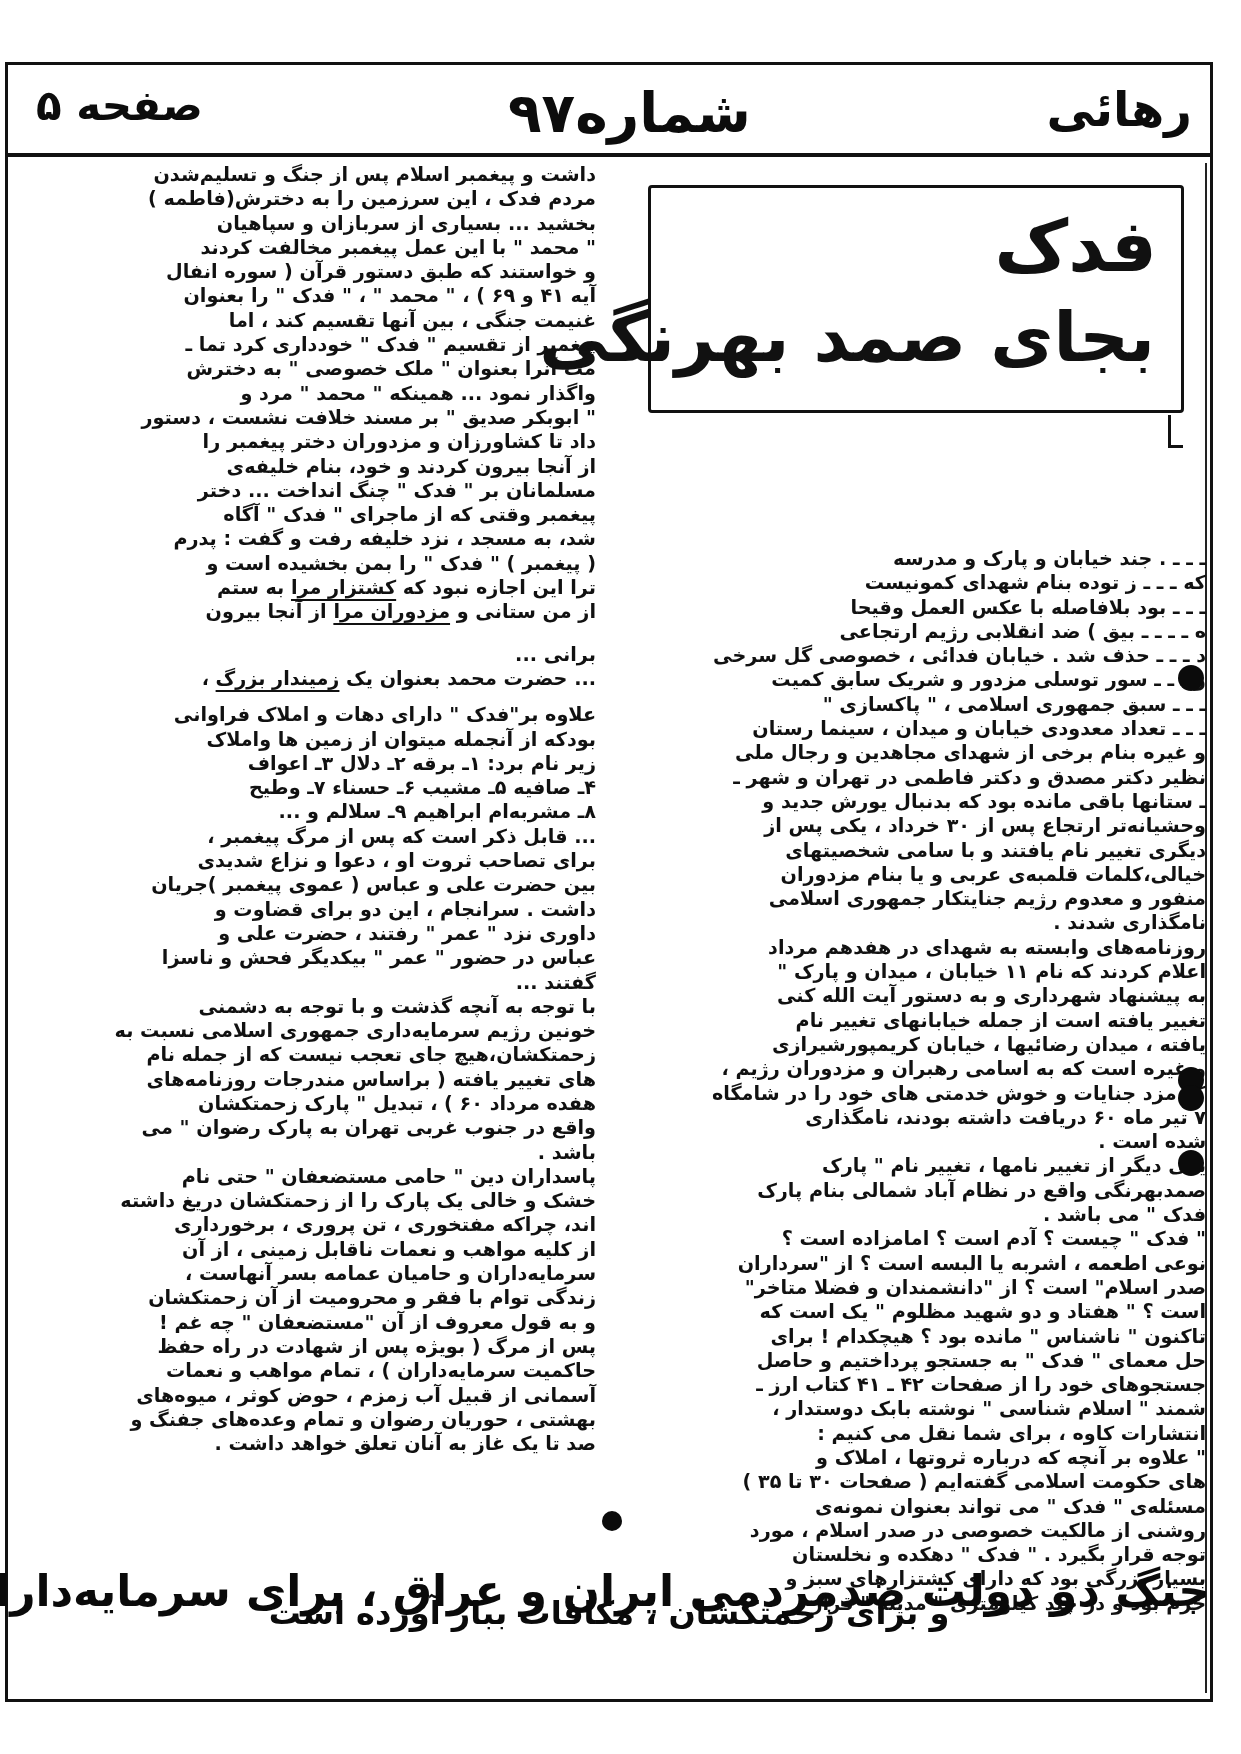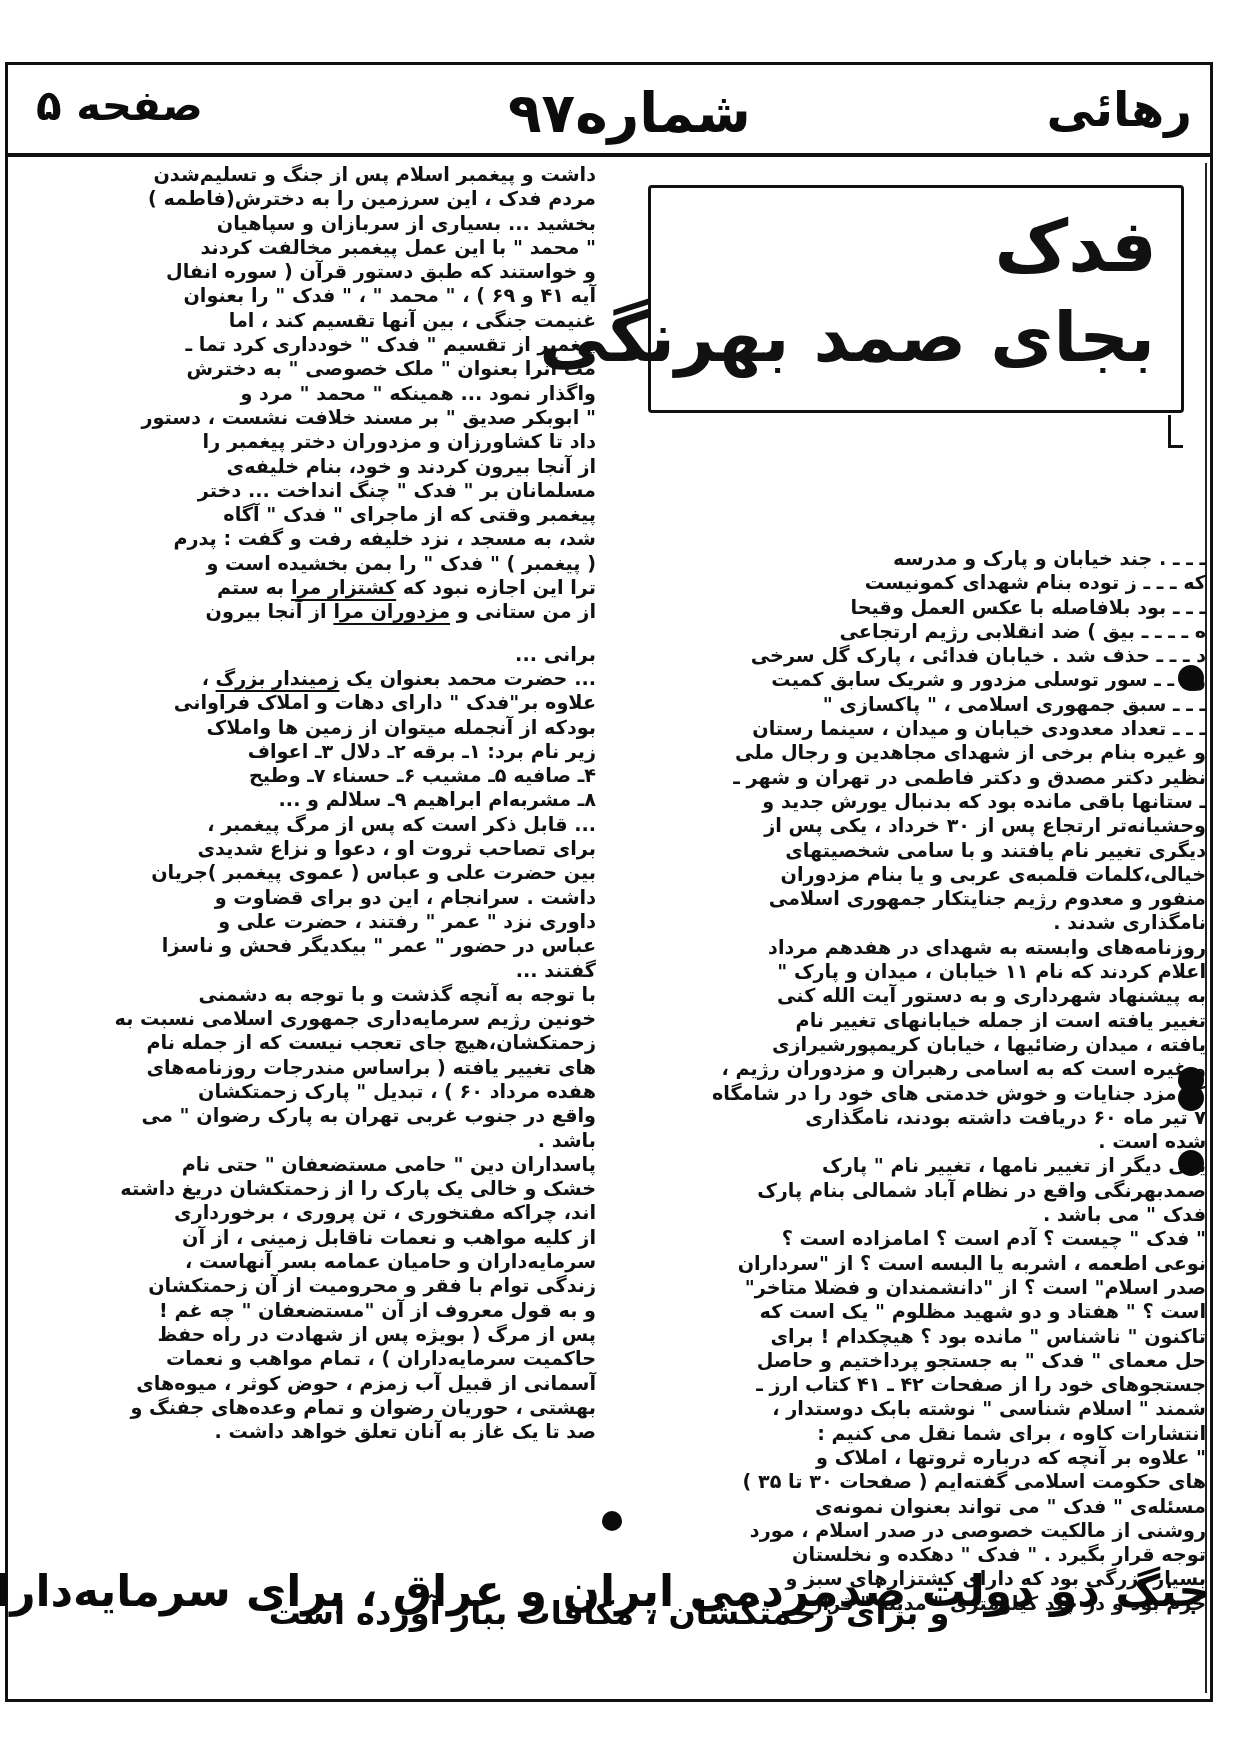--- a/index.html
+++ b/index.html
@@ -81,21 +81,21 @@
     <div class="title-line1">فدک</div>
     <div class="title-line2">بجای صمد بهرنگی</div>
   </div>
   <div class="title-side"></div>
 
   <div class="col col-right" id="rightCol">
       <p>ـ ـ ـ . جند خیابان و پارک و مدرسه</p>
       <p>که ـ ـ ـ ز توده بنام شهدای کمونیست</p>
       <p>ـ ـ ـ بود بلافاصله با عکس العمل وقیحا</p>
       <p>ه ـ ـ ـ ـ بیق ) ضد انقلابی رژیم ارتجاعی</p>
-      <p>د ـ ـ ـ حذف شد . خیابان فدائی ، پارک گل سرخی</p>
+      <p>د ـ ـ ـ حذف شد . خیابان فدائی ، خصوصی گل سرخی</p>
       <p>و ـ ـ ـ سور توسلی مزدور و شریک سابق کمیت</p>
       <p>ـ ـ ـ سبق جمهوری اسلامی ، " پاکسازی "</p>
       <p>ـ ـ ـ تعداد معدودی خیابان و میدان ، سینما رستان</p>
       <p>و غیره بنام برخی از شهدای مجاهدین و رجال ملی</p>
       <p>نظیر دکتر مصدق و دکتر فاطمی در تهران و شهر ـ</p>
       <p>ـ ستانها باقی مانده بود که بدنبال یورش جدید و</p>
       <p>وحشیانه‌تر ارتجاع پس از ۳۰ خرداد ، یکی پس از</p>
       <p>دیگری تغییر نام یافتند و با سامی شخصیتهای</p>
       <p>خیالی،کلمات قلمبه‌ی عربی و یا بنام مزدوران</p>
       <p>منفور و معدوم رژیم جنایتکار جمهوری اسلامی</p>
@@ -144,21 +144,21 @@
       <p>" ابوبکر صدیق " بر مسند خلافت نشست ، دستور</p>
       <p>داد تا کشاورزان و مزدوران دختر پیغمبر را</p>
       <p>از آنجا بیرون کردند و خود، بنام خلیفه‌ی</p>
       <p>مسلمانان بر " فدک " چنگ انداخت ... دختر</p>
       <p>پیغمبر وقتی که از ماجرای " فدک " آگاه</p>
       <p>شد، به مسجد ، نزد خلیفه رفت و گفت : پدرم</p>
       <p>( پیغمبر ) " فدک " را بمن بخشیده است و</p>
       <p style="">ترا این اجازه نبود که <span class="u">کشتزار مرا</span><span> به ستم</span></p>
       <p style="margin-bottom: 18px;">از من ستانی و <span class="u">مزدوران مرا</span><span> از آنجا </span><span>بیرون</span></p>
       <p>برانی ...</p>
-      <p style="">... حضرت محمد بعنوان یک <span class="u">زمیندار بزرگ</span><span> ،</span></p>
+      <p style="margin-bottom: 12px;">... حضرت محمد بعنوان یک <span class="u">زمیندار بزرگ</span><span> ،</span></p>
       <p>علاوه بر"فدک " دارای دهات و املاک فراوانی</p>
       <p>بودکه از آنجمله میتوان از زمین ها واملاک</p>
       <p>زیر نام برد: ۱ـ برقه ۲ـ دلال ۳ـ اعواف</p>
       <p>۴ـ صافیه ۵ـ مشیب ۶ـ حسناء ۷ـ وطیح</p>
       <p>۸ـ مشربه‌ام ابراهیم ۹ـ سلالم و ...</p>
       <p>... قابل ذکر است که پس از مرگ پیغمبر ،</p>
       <p>برای تصاحب ثروت او ، دعوا و نزاع شدیدی</p>
       <p>بین حضرت علی و عباس ( عموی پیغمبر )جریان</p>
       <p>داشت . سرانجام ، این دو برای قضاوت و</p>
       <p>داوری نزد " عمر " رفتند ، حضرت علی و</p>

